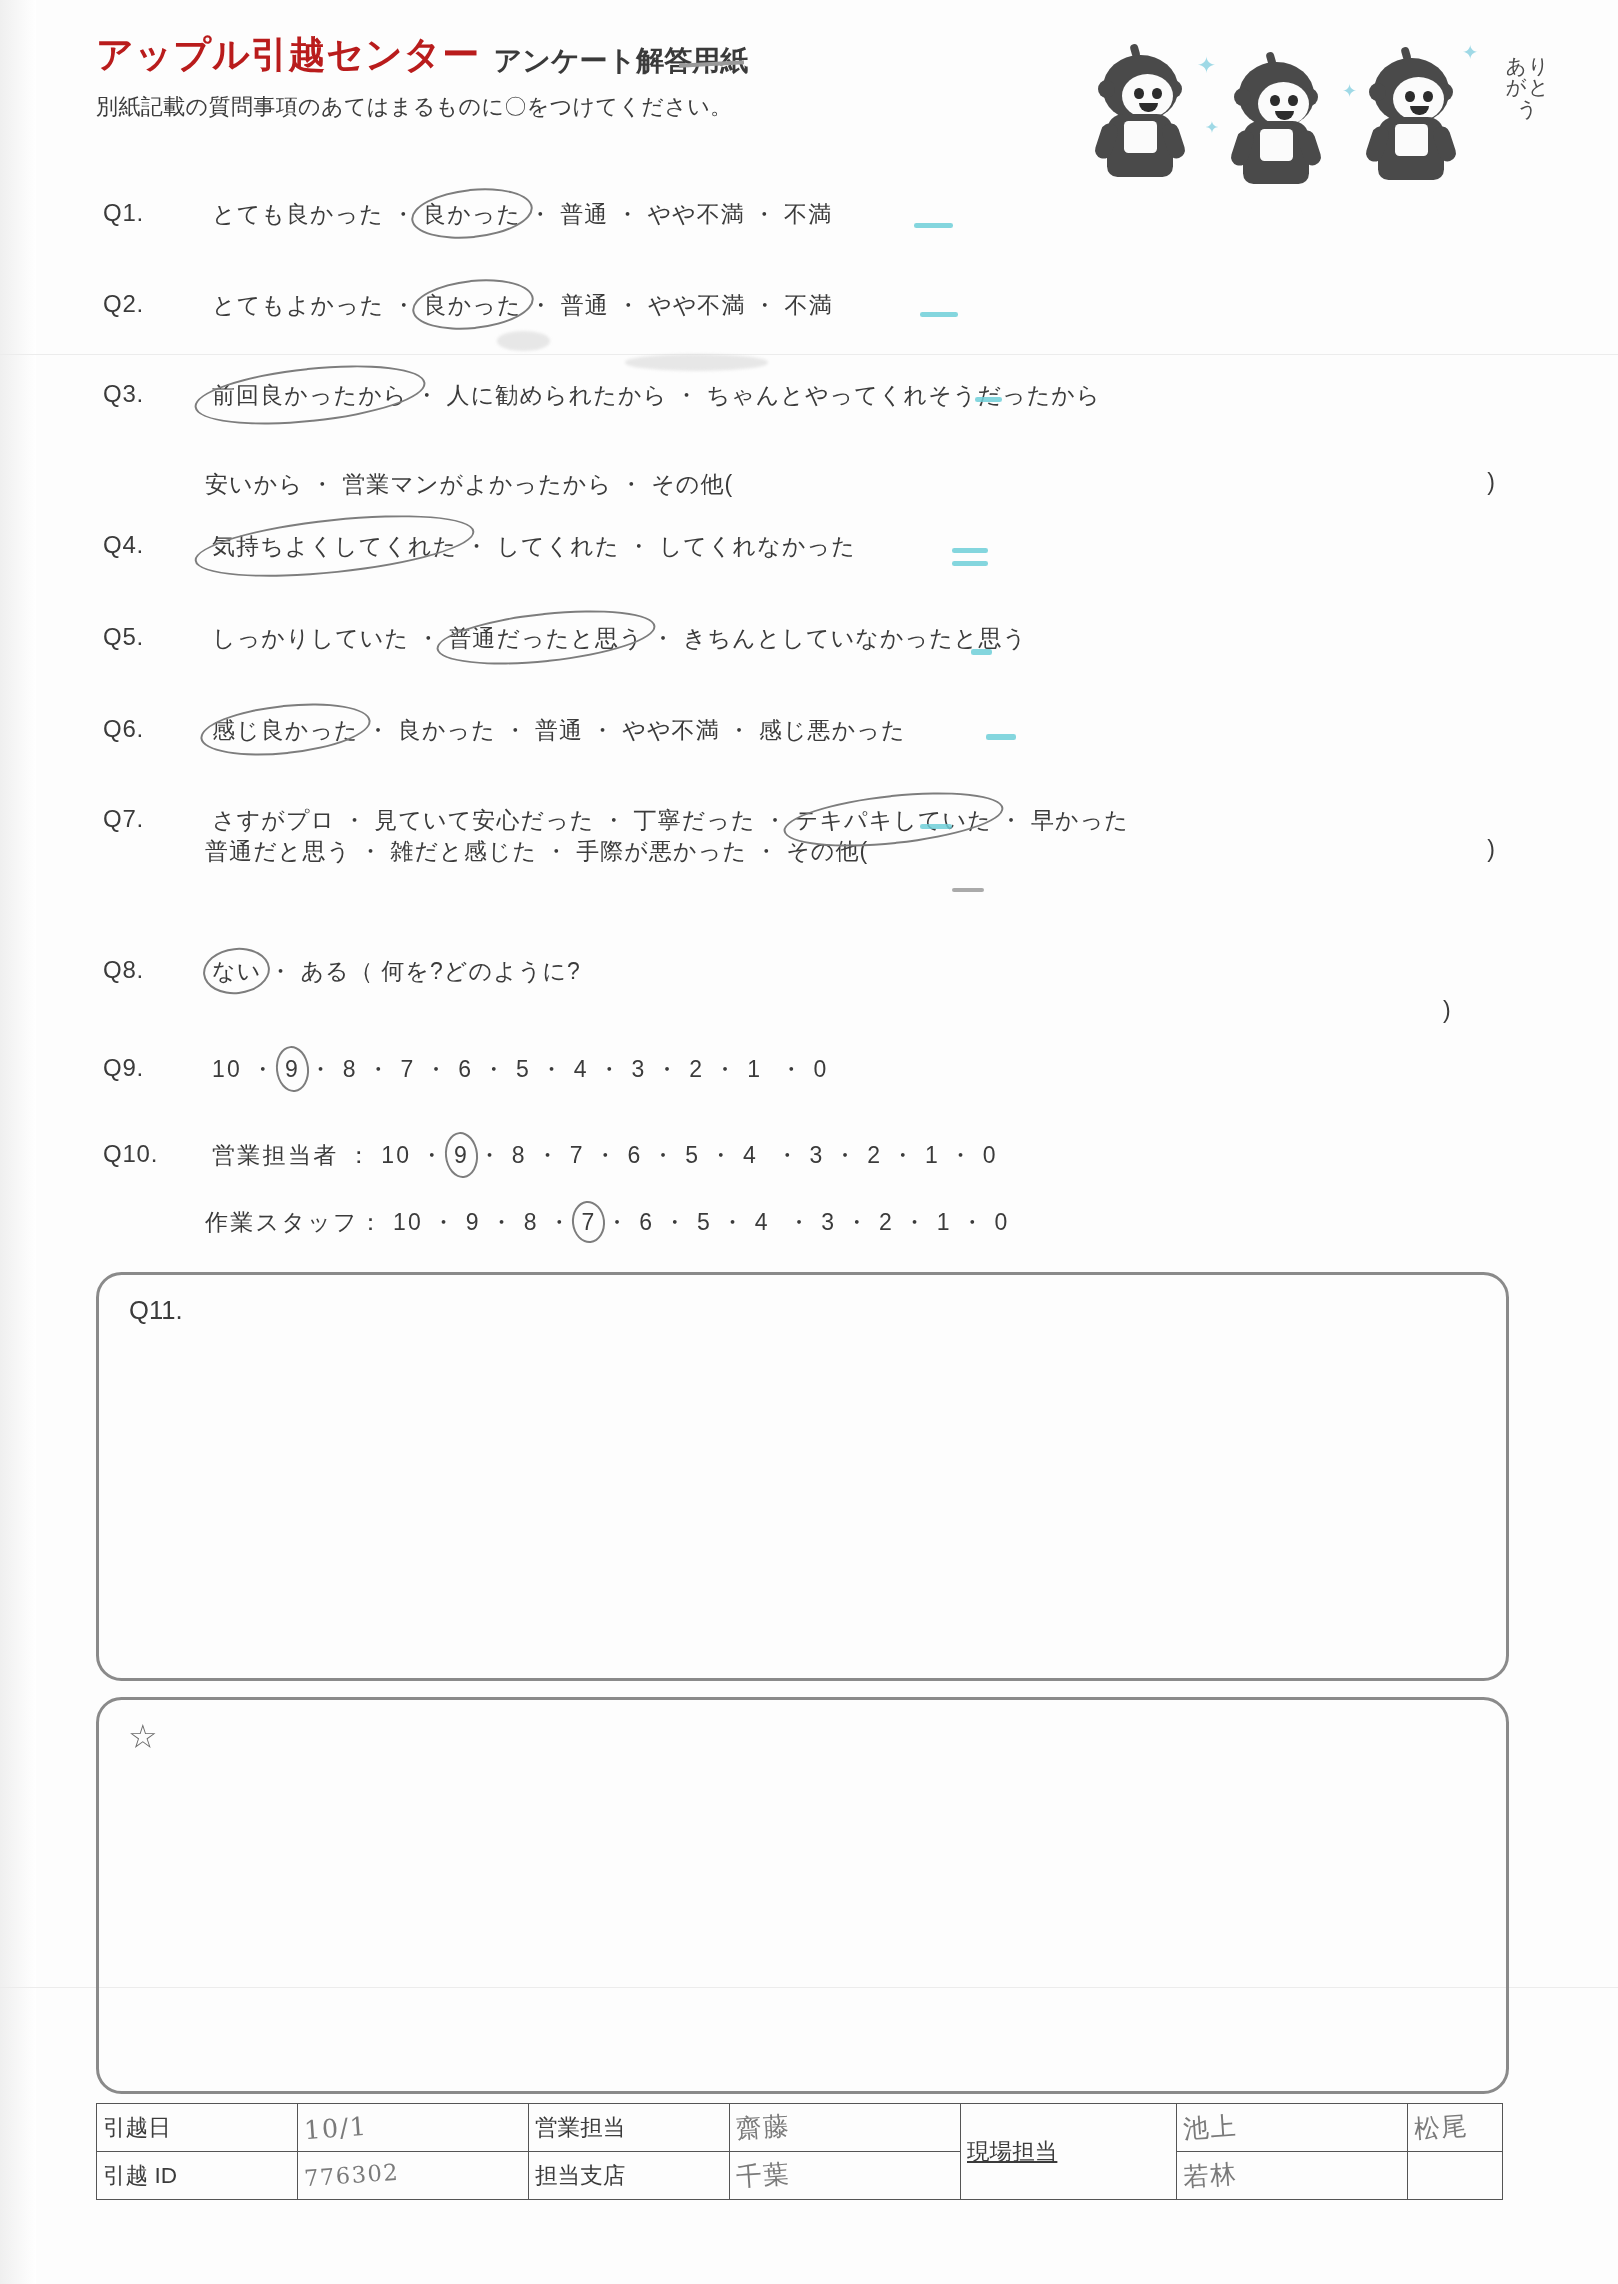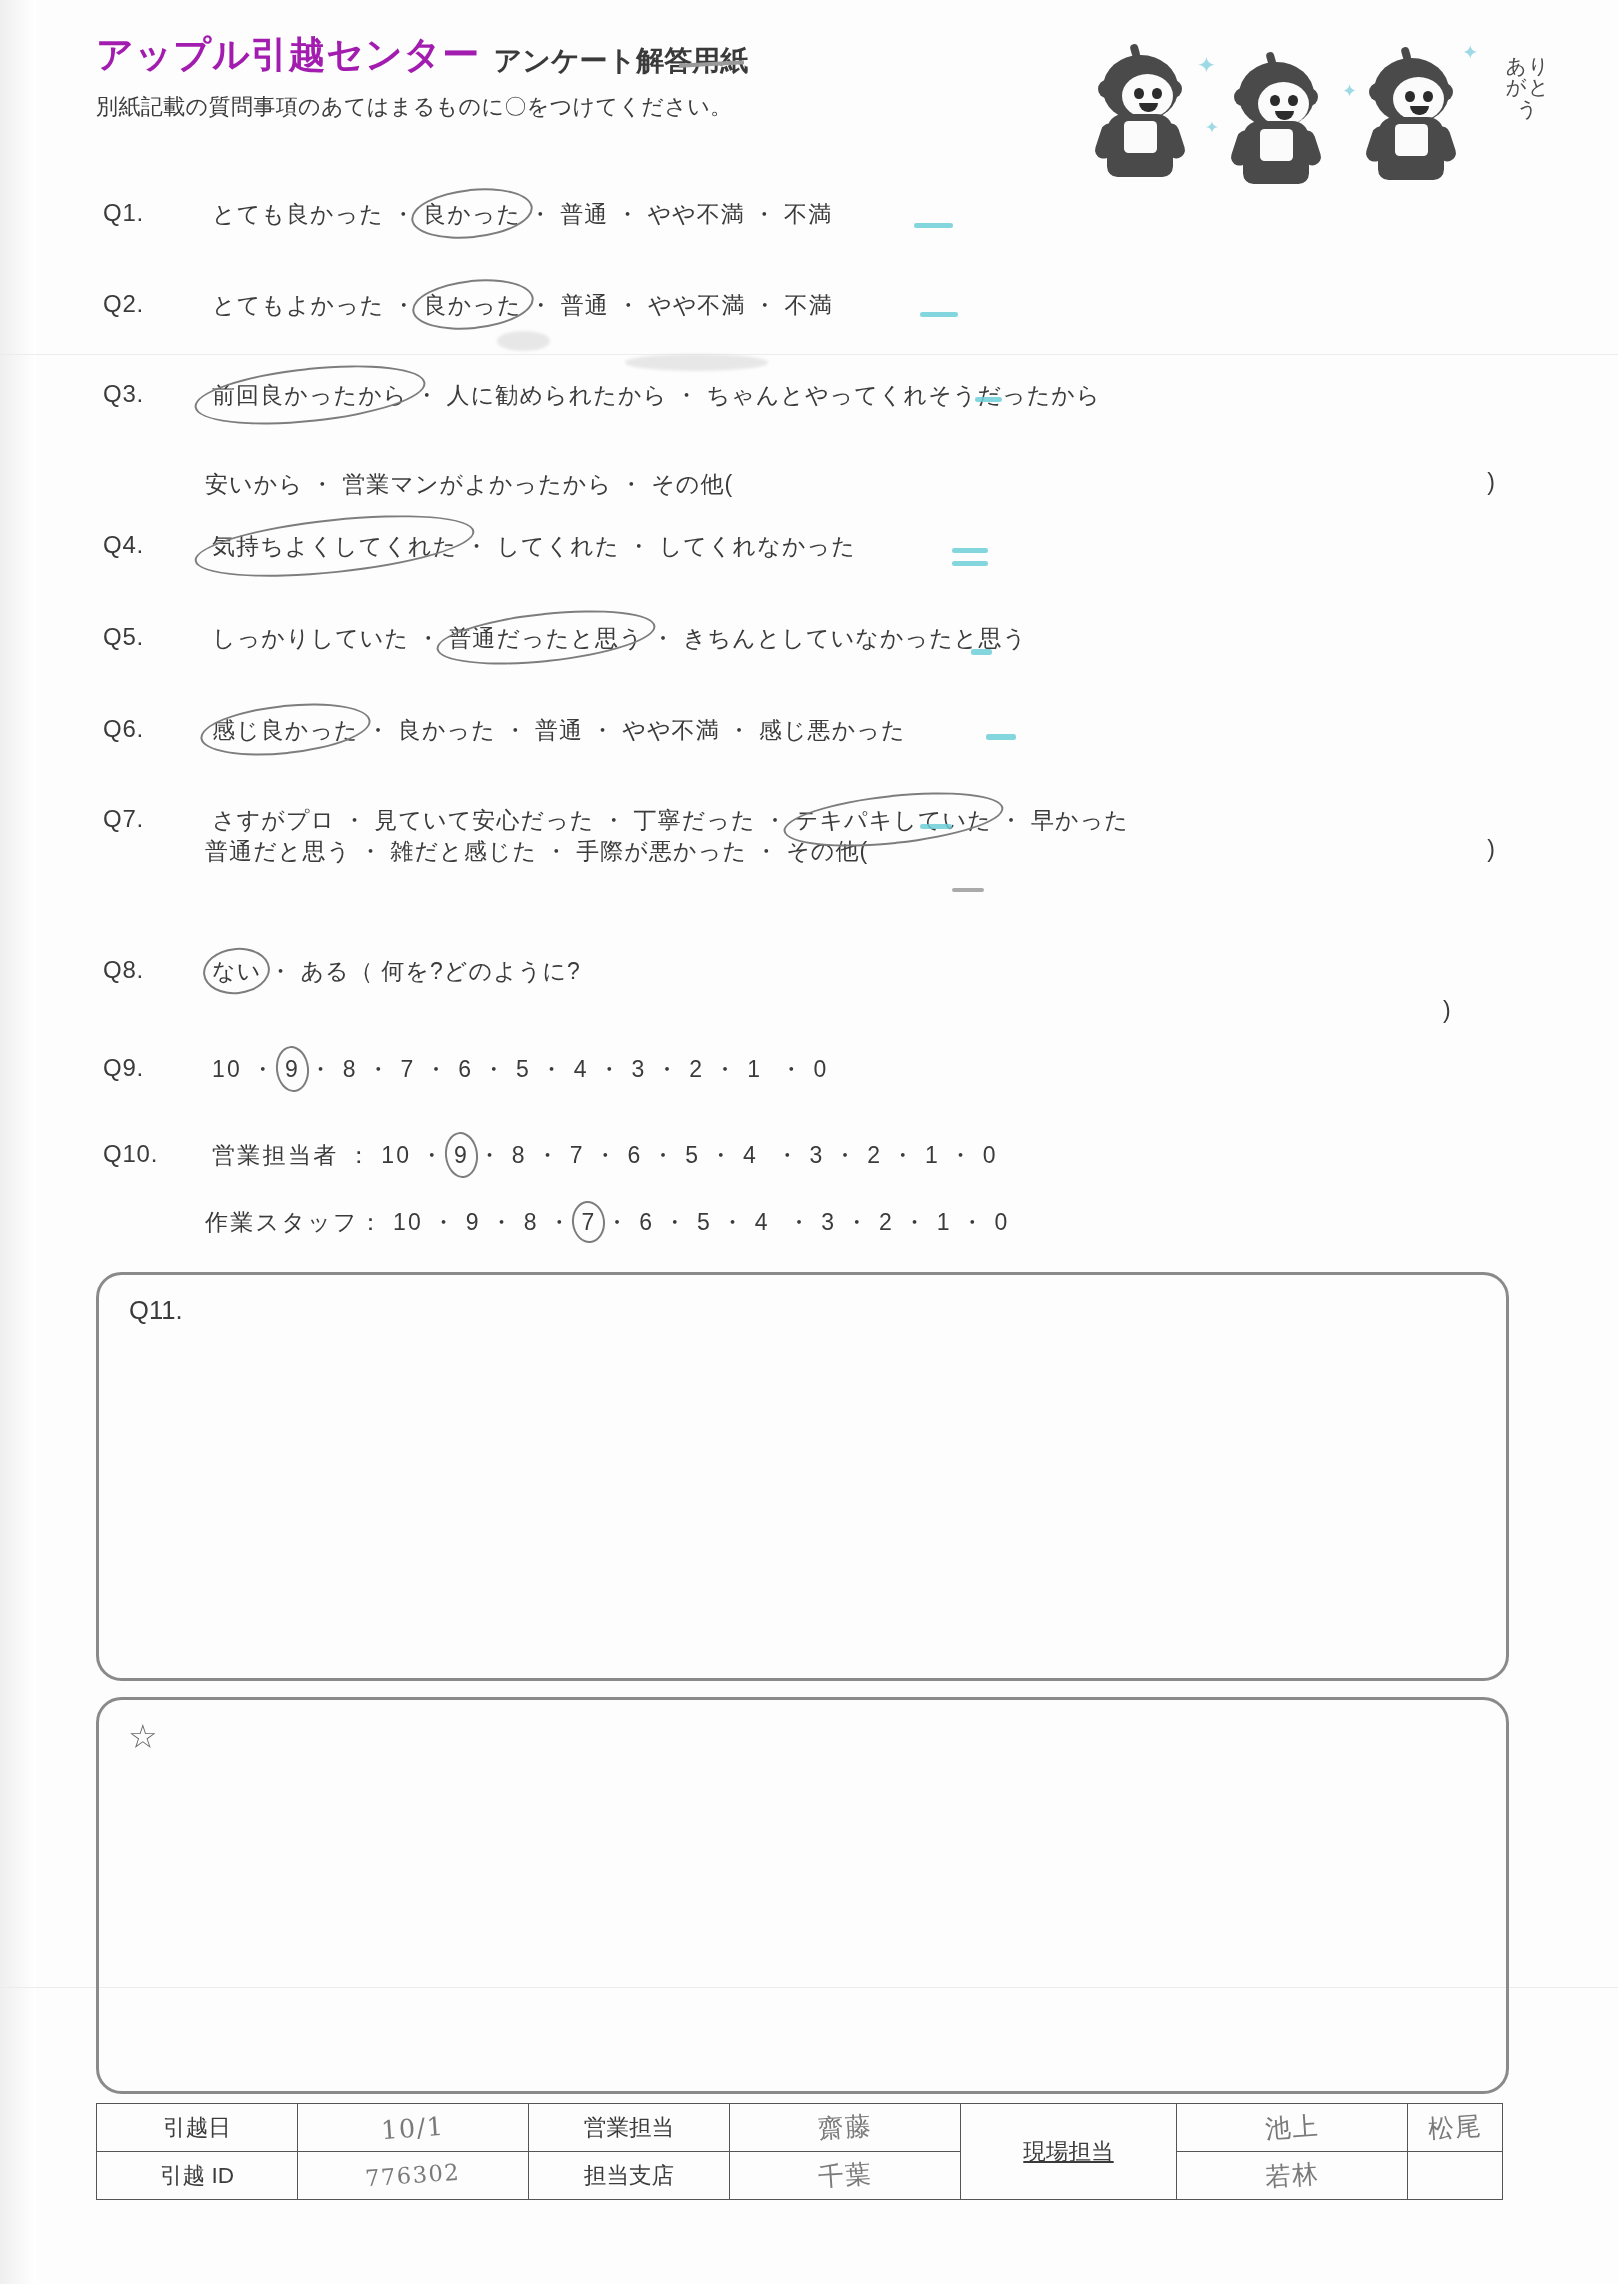--- a/index.html
+++ b/index.html
@@ -23,21 +23,21 @@
   .scan-line{
     position:absolute;left:0;width:100%;height:0.8px;background:#ececec;
   }
 
   
   .header{
     position:absolute;left:96px;top:30px;width:1129px;
   }
   .title-row{display:flex;align-items:flex-end;gap:13.5px;}
   .brand{
-    font-size:37px;font-weight:bold;letter-spacing:0.8px;color:#a21caf;
+    font-size:37px;font-weight:bold;letter-spacing:0.8px;color:#b91c1c;
   }
   .subtitle{
     font-size:28px;font-weight:bold;color:#3a3a3a;position:relative;
   }
   .strike{
     position:absolute;right:4.5px;top:52%;width:65px;height:3.8px;background:#9a9a9a;
     transform:rotate(-3deg);
   }
   .lead{
     margin-top:12px;font-size:22px;color:#3c3c3c;letter-spacing:0.4px;
@@ -113,21 +113,21 @@
   }
   .star{
     position:absolute;left:29px;top:19.6px;font-size:33px;color:#6b6b6b;line-height:1;
   }
 
   
   .ftable{
     position:absolute;left:96px;top:2103px;width:1407px;border-collapse:collapse;
   }
   .ftable td{
-    border:1.5px solid #555;height:47px;font-size:22.6px;color:#3b3b3b;text-align:center;
+    border:1.5px solid #555;height:47px;font-size:22.6px;color:#3b3b3b;text-align:left;
     padding:0 6px;
   }
   .hw{
     font-family:"DejaVu Serif",serif;color:#7a7a7a;font-size:25.6px;
     transform:rotate(-4deg);display:inline-block;letter-spacing:1.5px;
   }
   .hw.small{font-size:22.6px;}
 </style>
 </head>
 <body>

